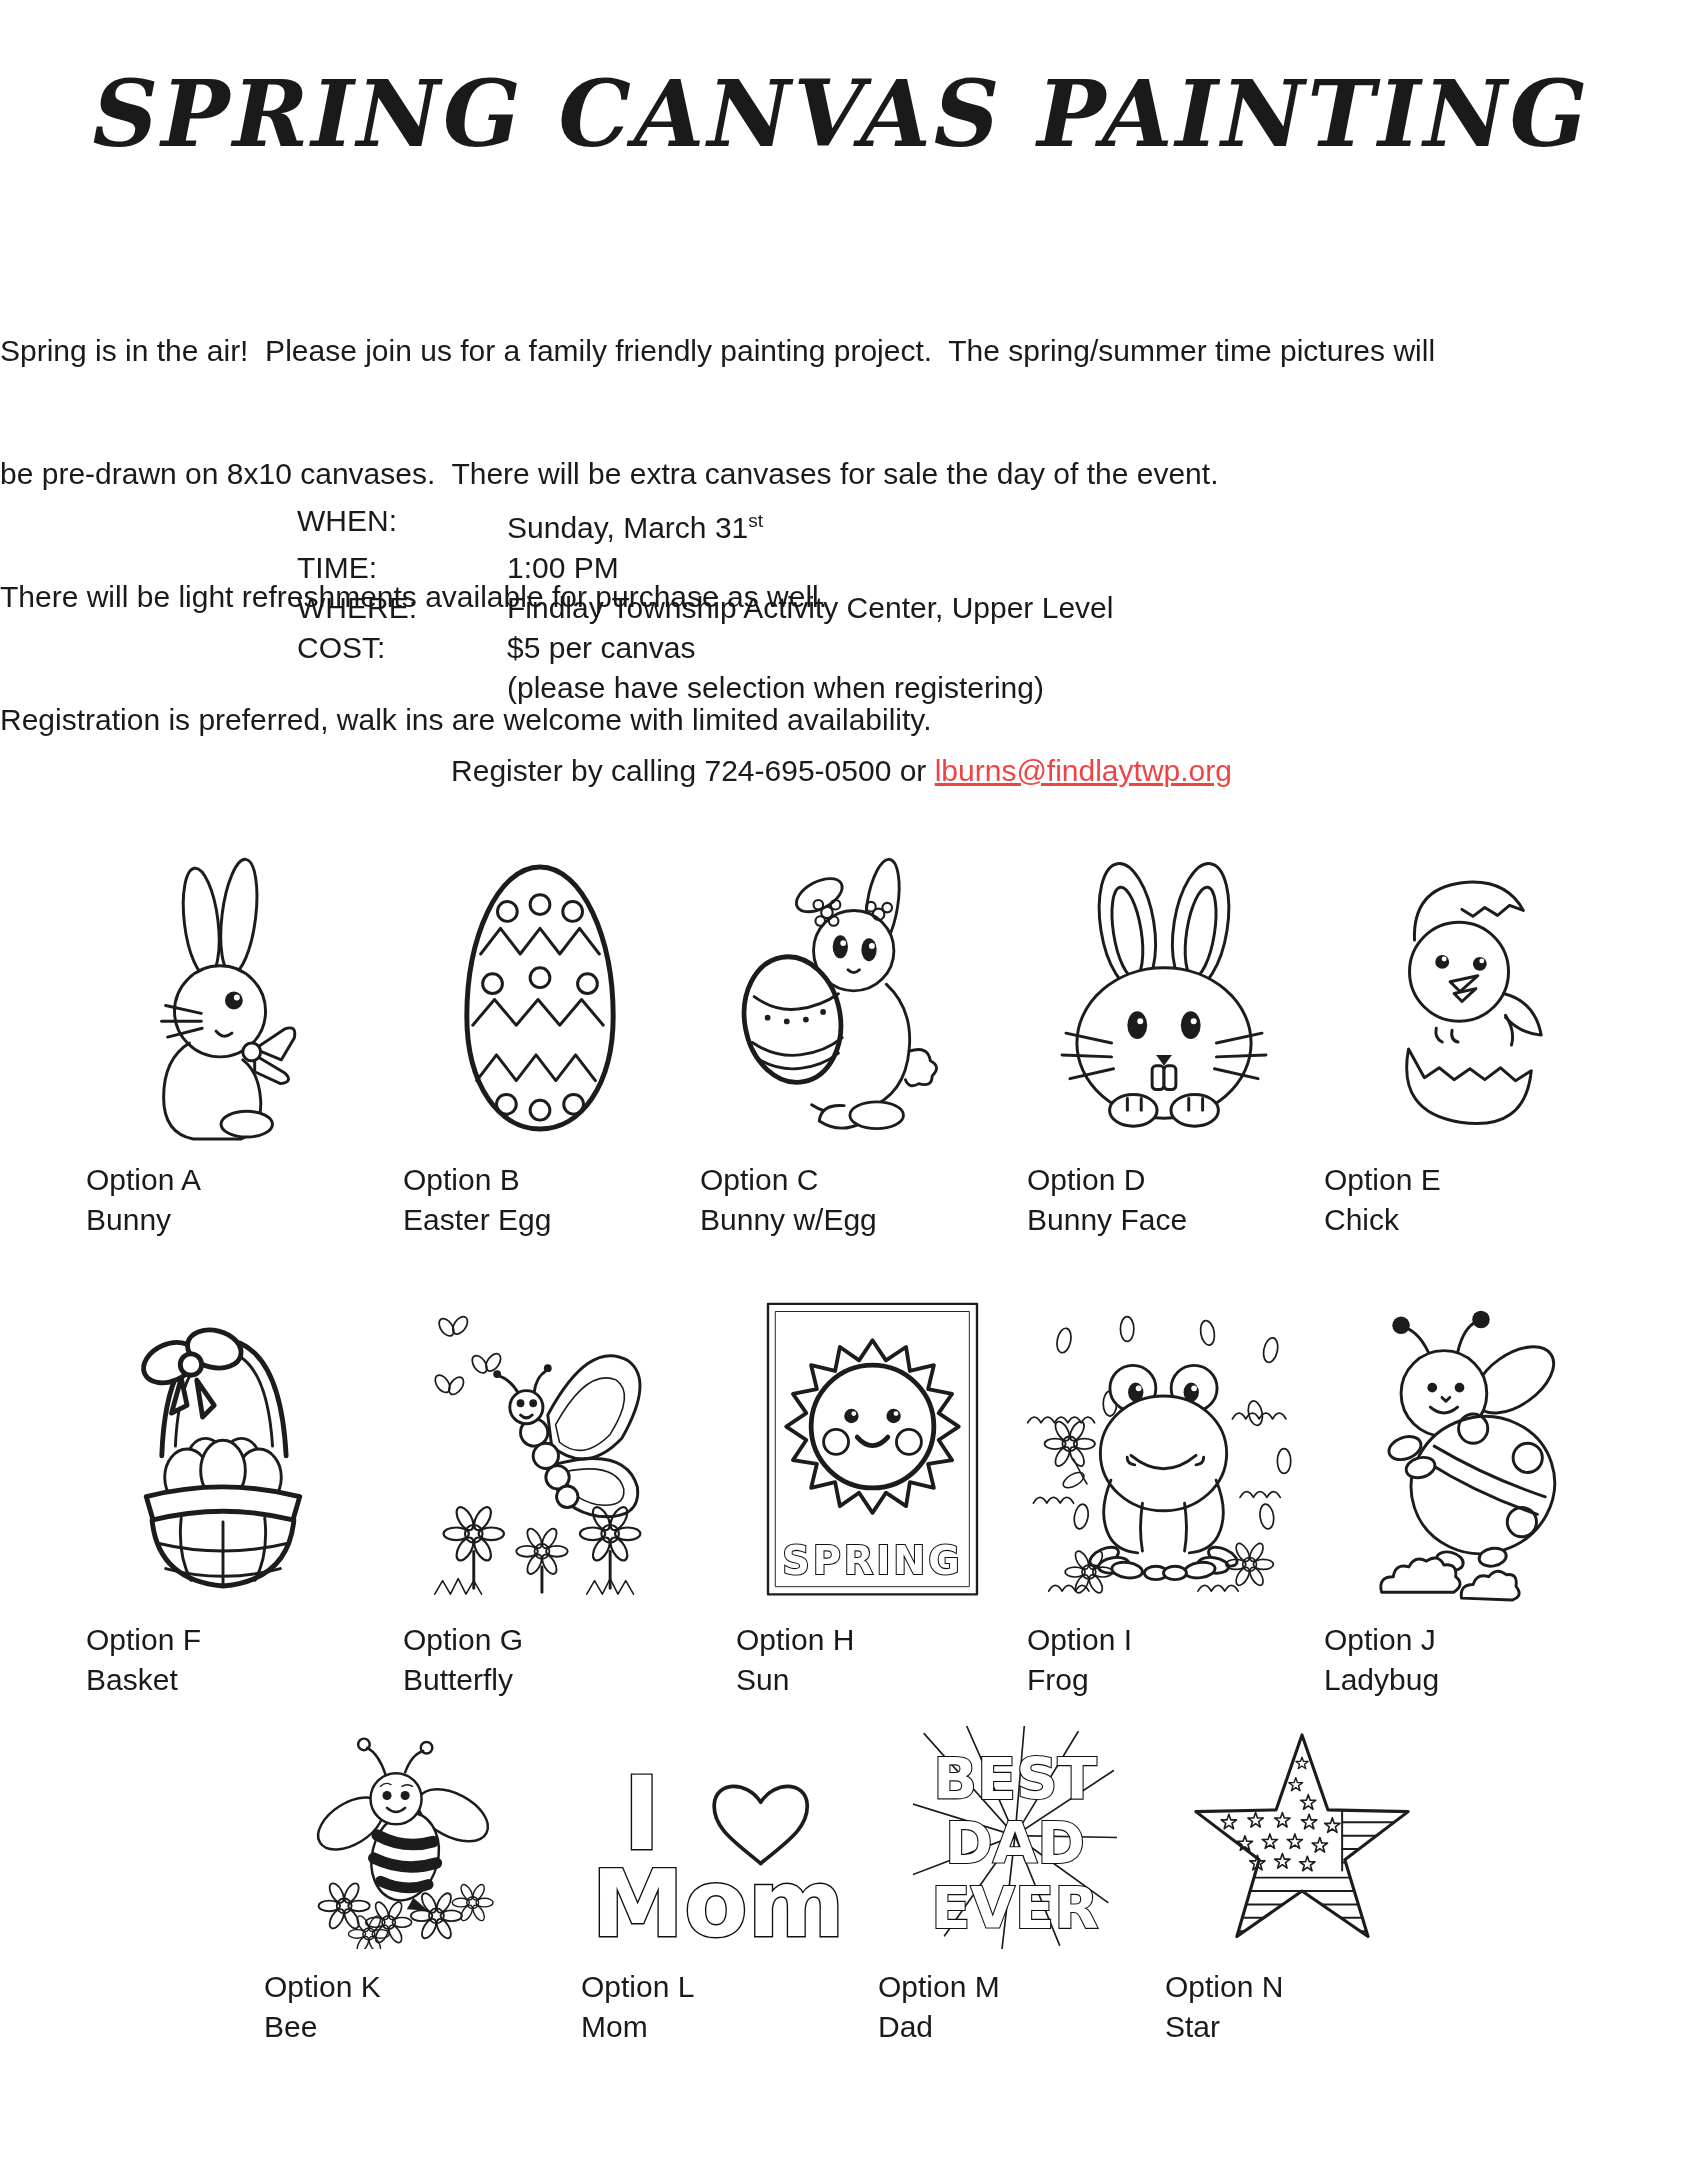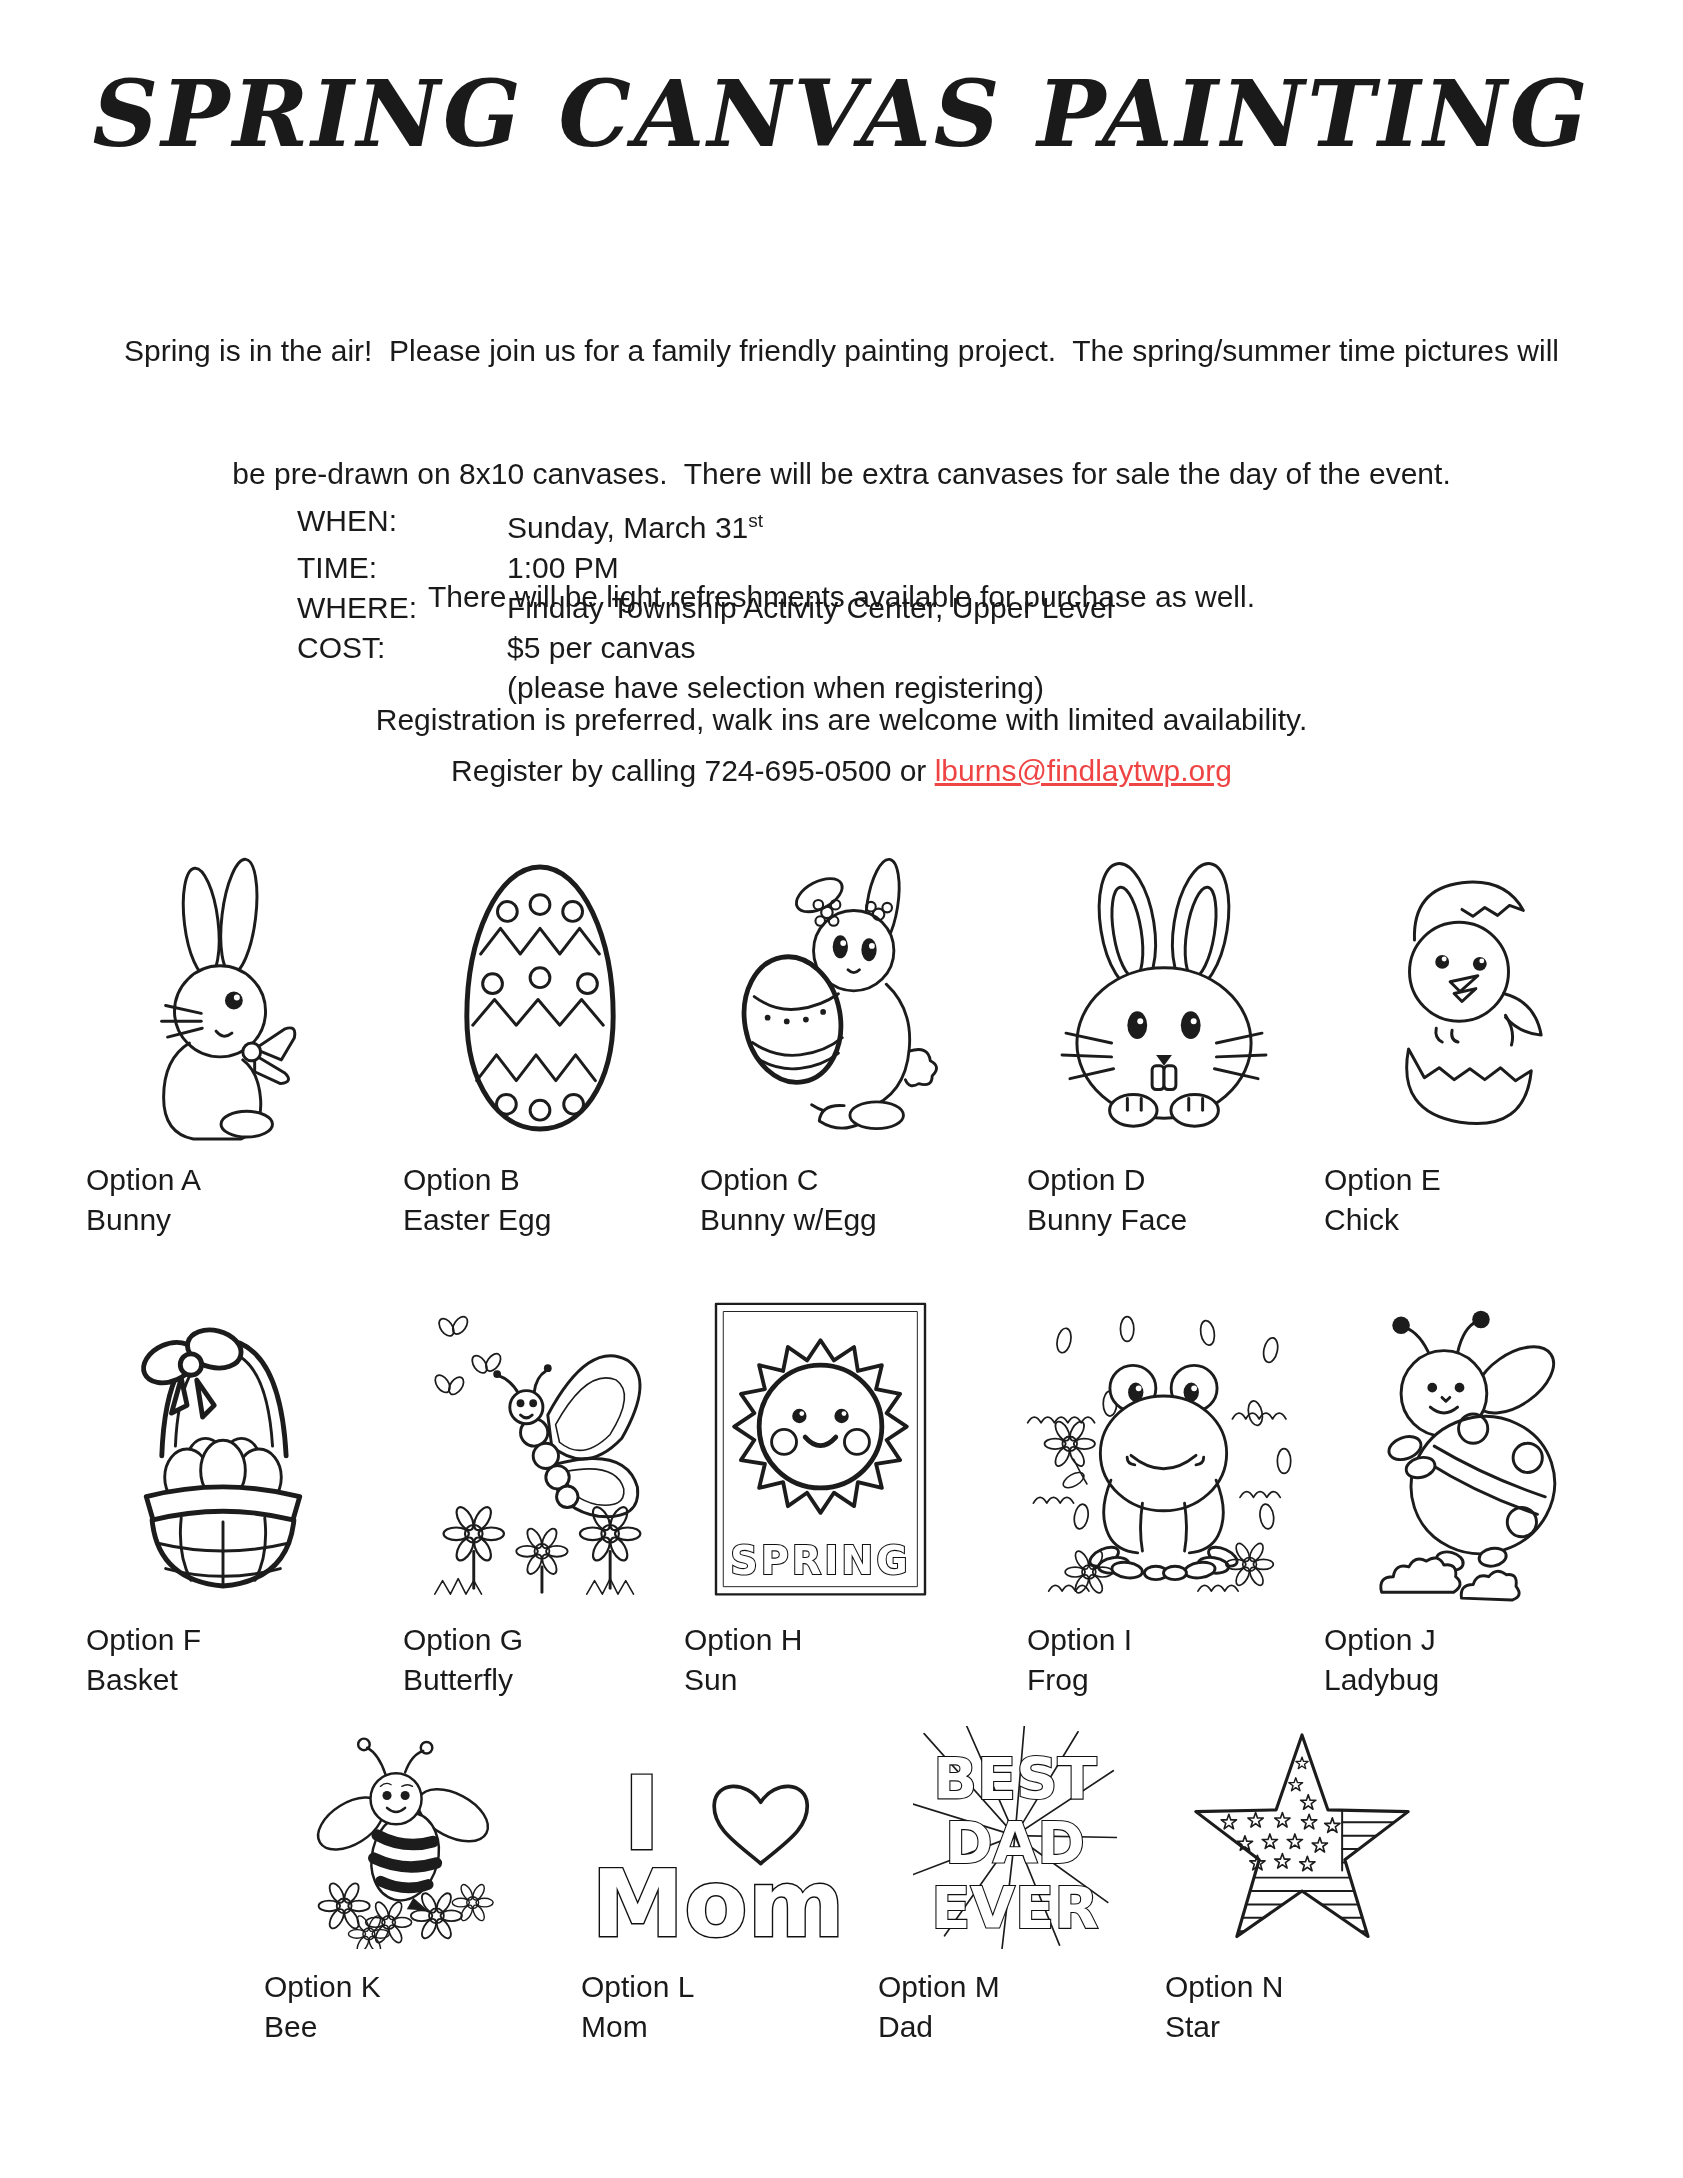--- a/index.html
+++ b/index.html
@@ -1,21 +1,21 @@
 <!DOCTYPE html>
 <html><head>
 <meta charset="utf-8">
 <style>
   html,body{margin:0;padding:0;background:#ffffff;}
   .page{position:relative;width:1683px;height:2158px;background:#ffffff;overflow:hidden;
         font-family:"Liberation Sans",sans-serif;color:#1a1a1a;}
   .title{position:absolute;top:61px;left:0;width:100%;text-align:center;
          font-family:"DejaVu Serif",serif;font-style:italic;font-weight:bold;
          font-size:91px;letter-spacing:3px;}
-  .intro{position:absolute;top:248px;left:0;width:100%;text-align:center;
+  .intro{position:absolute;top:248px;left:0;width:100%;text-align:left;
          font-size:30px;line-height:41px;white-space:pre-wrap;}
   .details{position:absolute;top:501px;left:297px;font-size:30px;line-height:40px;}
   .drow{display:flex;}
   .dlabel{width:210px;flex:0 0 210px;}
   .dnote{}
   .sup{vertical-align:super;font-size:19px;}
   .register{position:absolute;top:754px;left:0;width:100%;text-align:center;font-size:30px;}
   .register a{color:#ef4444;text-decoration:underline;}
   .opt-row{position:absolute;left:0;width:1683px;}
   .row1{top:849px;}  .row2{top:1295px;}  .row3{top:1725px;}
@@ -293,21 +293,21 @@
           <use href="#daisy-g" transform="translate(122,258) scale(0.85)"></use>
           <use href="#daisy-g" transform="translate(192,240)"></use>
           <path class="thin" d="M12,302 l8,-14 8,14 8,-16 8,16 8,-14 8,14"></path>
           <path class="thin" d="M168,302 l8,-14 8,14 8,-16 8,16 8,-14 8,14"></path>
         </svg>
       </div>
       <div class="opt-label">Option G</div>
       <div class="opt-name">Butterfly</div>
     </div>
 
-    <div class="cell" style="left:672px">
+    <div class="cell" style="left:724px">
       <div class="art">
         <svg viewBox="0 0 230 315" width="221" height="302">
           <rect x="6" y="4" width="218" height="303" style="stroke-width:2.5"></rect>
           <rect x="14" y="12" width="202" height="287" style="stroke-width:1"></rect>
           <polygon style="stroke-width:4" points="205,132 184,146 198,167 173,171 179,196 154,190 150,215 129,201 115,222 101,201 81,215 76,190 51,196 57,171 32,167 46,146 25,132 46,118 32,98 57,93 51,68 76,74 81,49 101,63 115,42 129,63 150,49 154,74 179,68 173,93 198,98 184,118"></polygon>
           <circle class="thick fw" cx="115" cy="132" r="64"></circle>
           <circle class="f" cx="93" cy="121" r="7.5"></circle>
           <circle class="f" cx="137" cy="121" r="7.5"></circle>
           <circle class="fw" cx="95.5" cy="118.5" r="2.5" style="stroke:none"></circle>
           <circle class="fw" cx="139.5" cy="118.5" r="2.5" style="stroke:none"></circle>

